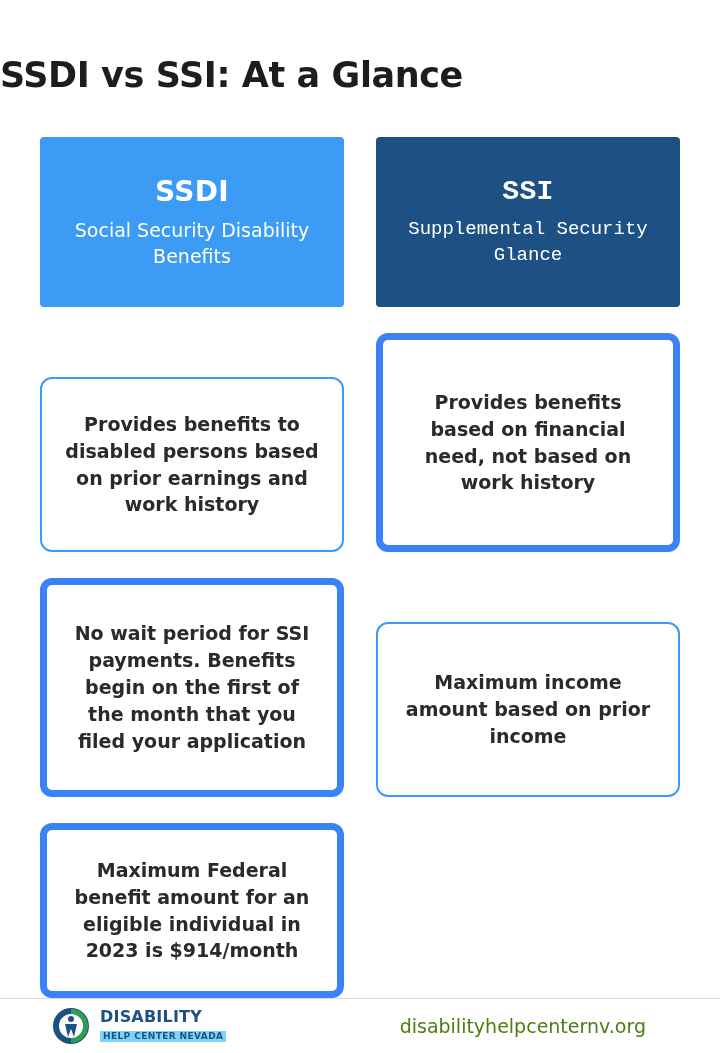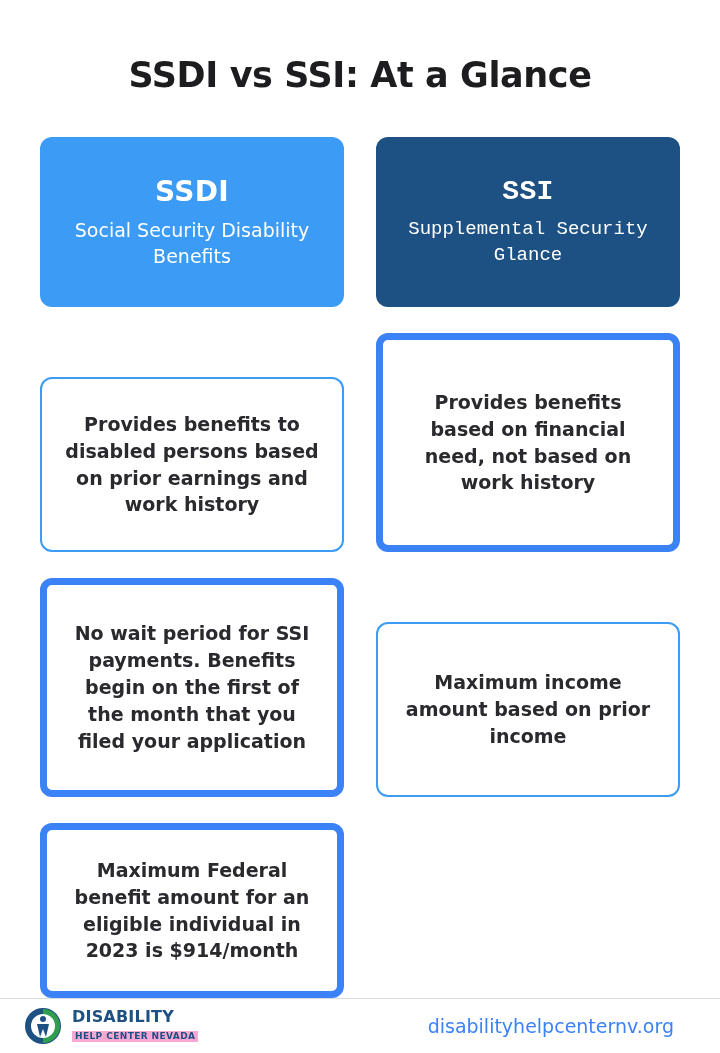--- a/index.html
+++ b/index.html
@@ -15,37 +15,37 @@
   }
   .page {
     position: relative;
     width: 720px;
     height: 1053px;
     box-sizing: border-box;
     display: flex;
     flex-direction: column;
   }
   .title {
-    text-align: center;
+    text-align: left;
     font-size: 35px;
     font-weight: bold;
     color: #1d1d1f;
     letter-spacing: -0.4px;
     margin-top: 55px;
     margin-bottom: 0;
   }
   .grid {
     margin: 42px 40px 0 40px;
     display: grid;
     grid-template-columns: 1fr 1fr;
     column-gap: 32px;
     row-gap: 26px;
   }
   .header-card {
-    border-radius: 12px;
+    border-radius: 4px;
     min-height: 170px;
     display: flex;
     flex-direction: column;
     align-items: center;
     justify-content: center;
     color: #ffffff;
     padding: 10px 20px;
     box-sizing: border-box;
   }
   .header-card.ssdi { background: #3b9bf5; }
@@ -79,21 +79,21 @@
   }
   .cell.left  { border: 2px solid #3b9bf5; margin-top: 44px; }
   .cell.right { border: 7px solid #3b82f6; }
 
   .footer {
     margin-top: auto;
     border-top: 1px solid #d9dde2;
     height: 88px;
     display: flex;
     align-items: center;
-    padding: 0 24px;
+    padding: 0 52px;
     box-sizing: border-box;
   }
   .logo-wrap {
     display: flex;
     align-items: center;
     gap: 10px;
   }
   .logo-mark {
     width: 38px;
     height: 38px;
@@ -105,30 +105,30 @@
   .logo-line1 {
     font-size: 16px;
     font-weight: bold;
     color: #1e5183;
     letter-spacing: 0.2px;
   }
   .logo-line2 {
     font-size: 9px;
     font-weight: bold;
     color: #1e5183;
-    background: #f9a8d4;
+    background: #7dd3fc;
     padding: 1px 3px;
     display: inline-block;
     letter-spacing: 0.4px;
     margin-top: 2px;
   }
   .site-url {
     margin-left: auto;
     font-size: 19px;
-    color: #3b82f6;
+    color: #4d7c0f;
     padding-right: 22px;
   }
 </style>
 </head>
 <body>
 
 <div class="page">
 
   <h1 class="title">SSDI vs SSI: At a Glance</h1>
 

